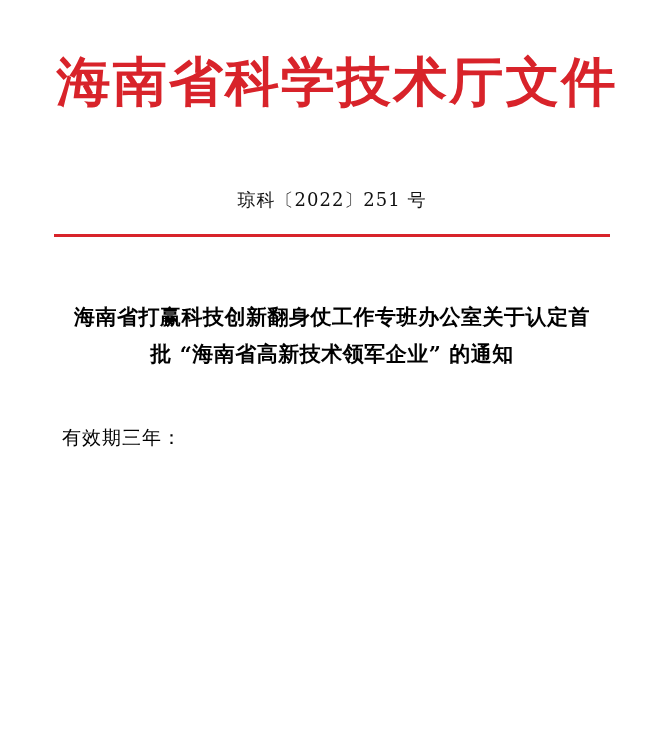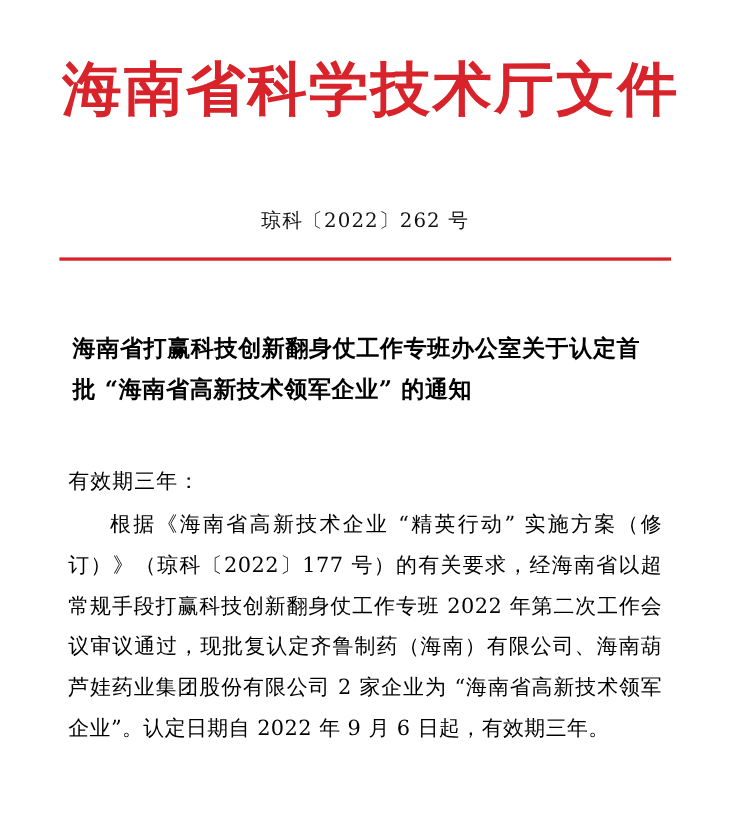--- a/index.html
+++ b/index.html
@@ -41,21 +41,21 @@
     color: #111111;
   }
   .red-rule {
     height: 3px;
     background: #d8232a;
     margin-top: 22px;
     margin-left: -8px;
     margin-right: -8px;
   }
   .doc-title {
-    text-align: left;
+    text-align: center;
     font-weight: bold;
     font-size: 21px;
     line-height: 1.75;
     margin-top: 62px;
     padding: 0 4px;
     letter-spacing: 0.5px;
   }
   .salutation {
     font-size: 19px;
     margin-top: 52px;
@@ -71,23 +71,22 @@
     letter-spacing: 0.4px;
   }
 </style>
 </head>
 <body>
 
 <div class="page">
 
   <div class="doc-header">海南省科学技术厅文件</div>
 
-  <div class="doc-number">琼科〔2022〕262 号</div>
+  <div class="doc-number">琼科〔2022〕251 号</div>
 
   <div class="red-rule"></div>
 
   <div class="doc-title">海南省打赢科技创新翻身仗工作专班办公室关于认定首批 “海南省高新技术领军企业” 的通知</div>
 
   <div class="salutation">有效期三年：</div>
 
-  <div class="body-text">根据《海南省高新技术企业 “精英行动” 实施方案（修订）》（琼科〔2022〕177 号）的有关要求，经海南省以超常规手段打赢科技创新翻身仗工作专班 2022 年第二次工作会议审议通过，现批复认定齐鲁制药（海南）有限公司、海南葫芦娃药业集团股份有限公司 2 家企业为 “海南省高新技术领军企业”。认定日期自 2022 年 9 月 6 日起，有效期三年。</div>
 
 </div>
 
 </body></html>

